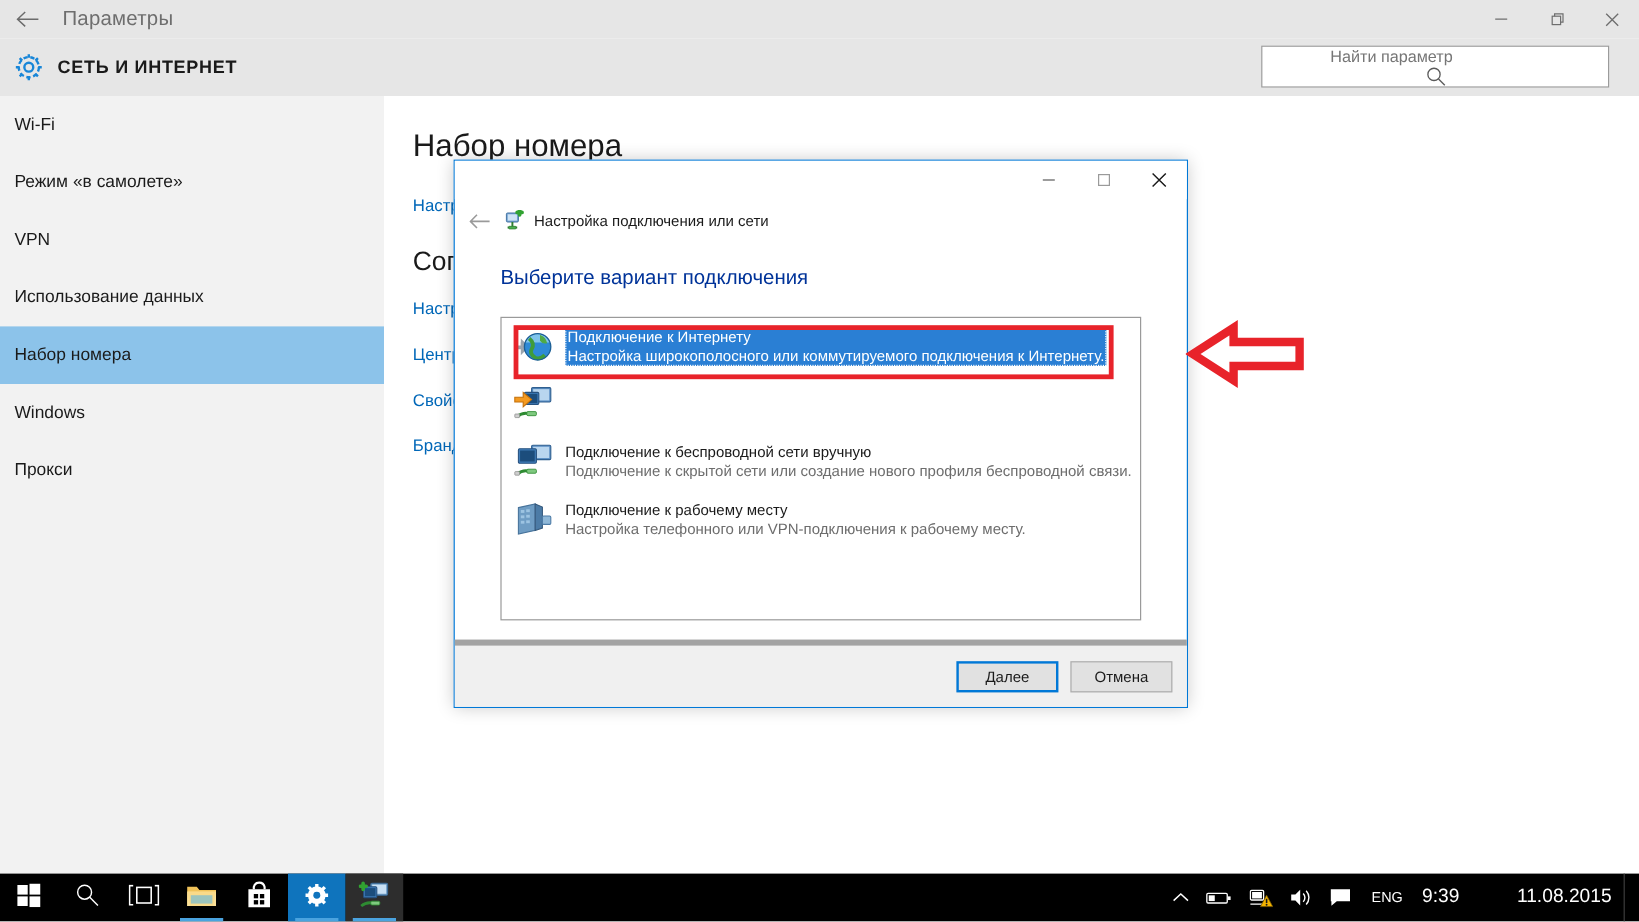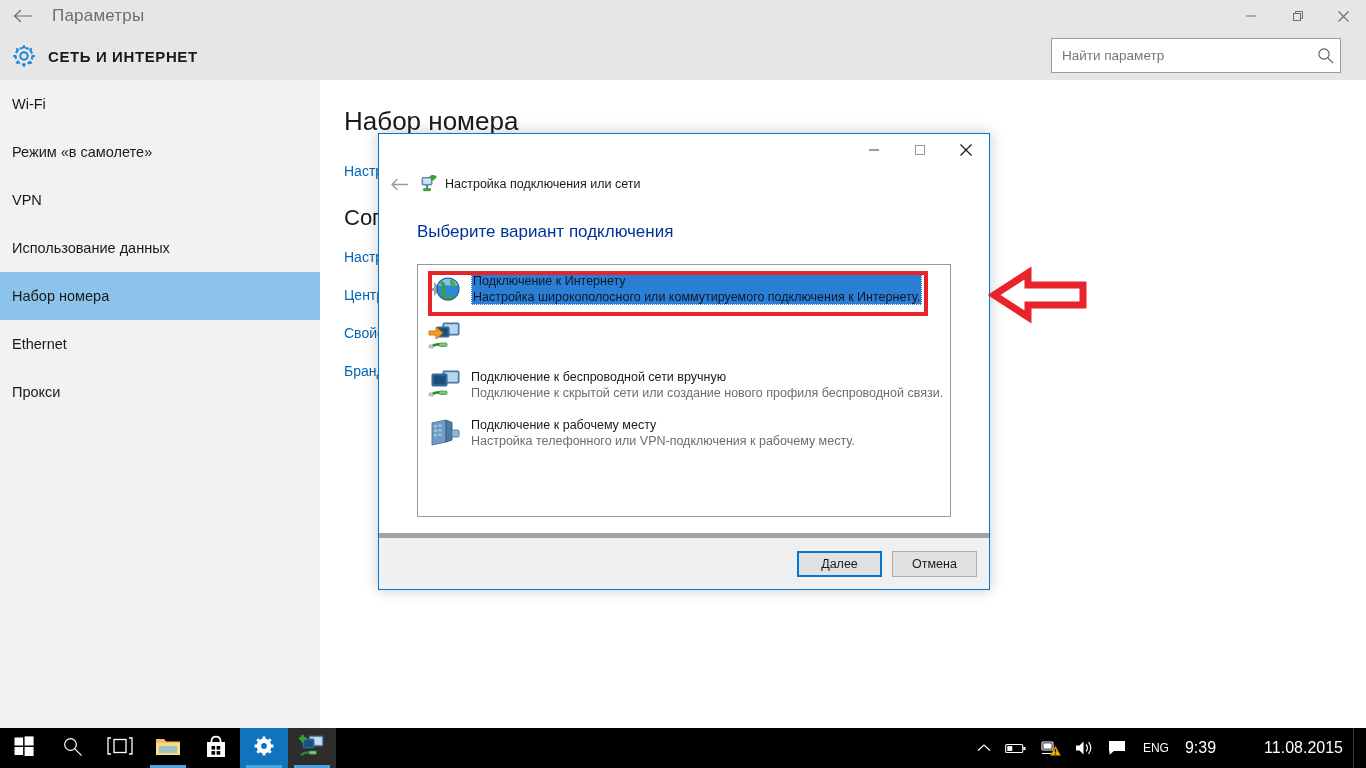--- a/index.html
+++ b/index.html
@@ -37,21 +37,21 @@
     display: flex; align-items: center;
   }
   .gear-wrap { width: 48px; display: flex; justify-content: center; align-items: center; }
   .category-title {
     font-size: 15px; font-weight: 600; color: #1a1a1a;
     letter-spacing: .6px; text-transform: uppercase;
   }
   .search-box {
     position: absolute; right: 25px; top: 6px; width: 290px; height: 35px;
     background: #ffffff; border: 1px solid #9b9b9b;
-    display: flex; align-items: center;
+    display: flex; align-items: center; flex-direction: column;
   }
   .search-box input {
     border: 0; outline: 0; flex: 1; height: 33px; padding: 0 8px 0 10px;
     font-family: inherit; font-size: 13.5px; color: #333;
     background: transparent;
   }
   .search-box input::placeholder { color: #767676; }
   .search-icon { width: 30px; display: flex; align-items: center; justify-content: center; color: #5a5a5a; }
 
   
@@ -108,21 +108,21 @@
     display: flex; padding: 7px 6px 7px 10px; gap: 9px; align-items: flex-start;
   }
   .option .opt-icon { width: 34px; height: 34px; flex: 0 0 34px; position: relative; }
   .opt-texts { padding-top: 1px; }
   .opt-title { font-size: 12.5px; color: #1a1a1a; line-height: 16px; }
   .opt-desc  { font-size: 12.5px; color: #6d6d6d; line-height: 16px; }
   .option.selected .opt-texts {
     background: #2a7fd4; outline: 1px dotted #ffffff; outline-offset: -1px;
   }
   .option.selected .opt-title,
-  .option.selected .opt-desc { color: #0f172a; padding: 0 2px; }
+  .option.selected .opt-desc { color: #ffffff; padding: 0 2px; }
 
   .dlg-footer {
     position: absolute; left: 0; bottom: 0; width: 610px; height: 56px;
     background: #f0f0f0; border-top: 5px solid #a3a3a3;
     display: flex; align-items: center; justify-content: flex-end; padding-right: 12px; gap: 10px;
   }
   .dlg-btn {
     min-width: 85px; height: 26px; font-size: 12.5px; font-family: inherit;
     background: #e1e1e1; border: 1px solid #adadad; color: #1a1a1a; cursor: default;
   }
@@ -228,21 +228,21 @@
     <div class="side-item">
       <span>VPN</span>
     </div>
     <div class="side-item">
       <span>Использование данных</span>
     </div>
     <div class="side-item active">
       <span>Набор номера</span>
     </div>
     <div class="side-item">
-      <span>Ethernet</span>
+      <span>Windows</span>
     </div>
     <div class="side-item">
       <span>Прокси</span>
     </div>
   </div>
 
   <div class="content">
     <div class="page-title">Набор номера</div>
     <div class="link-row">Настройка нового подключения</div>
     <div class="section-title">Сопутствующие параметры</div>

